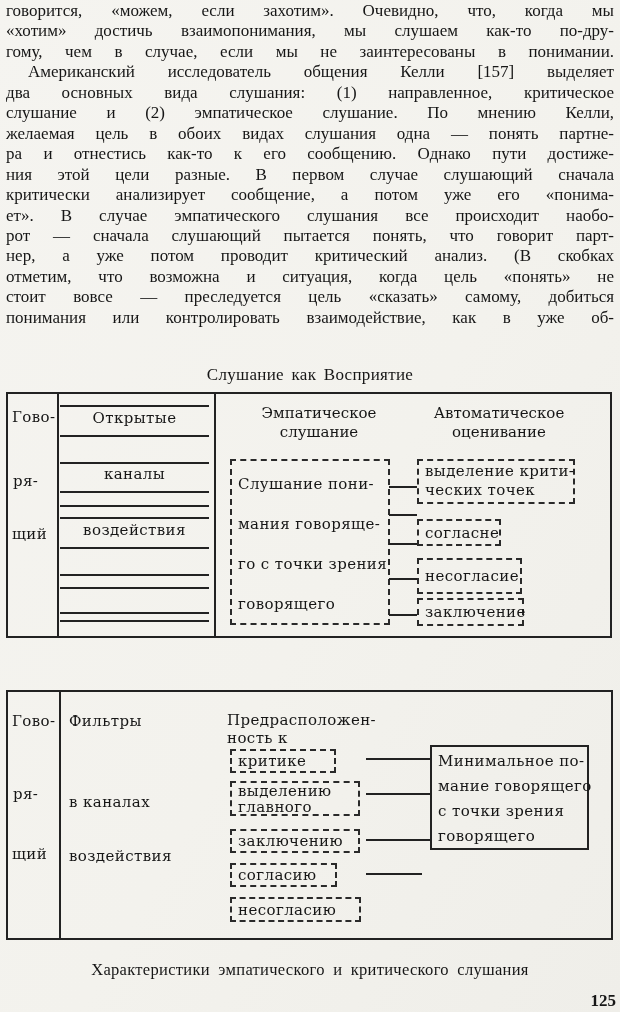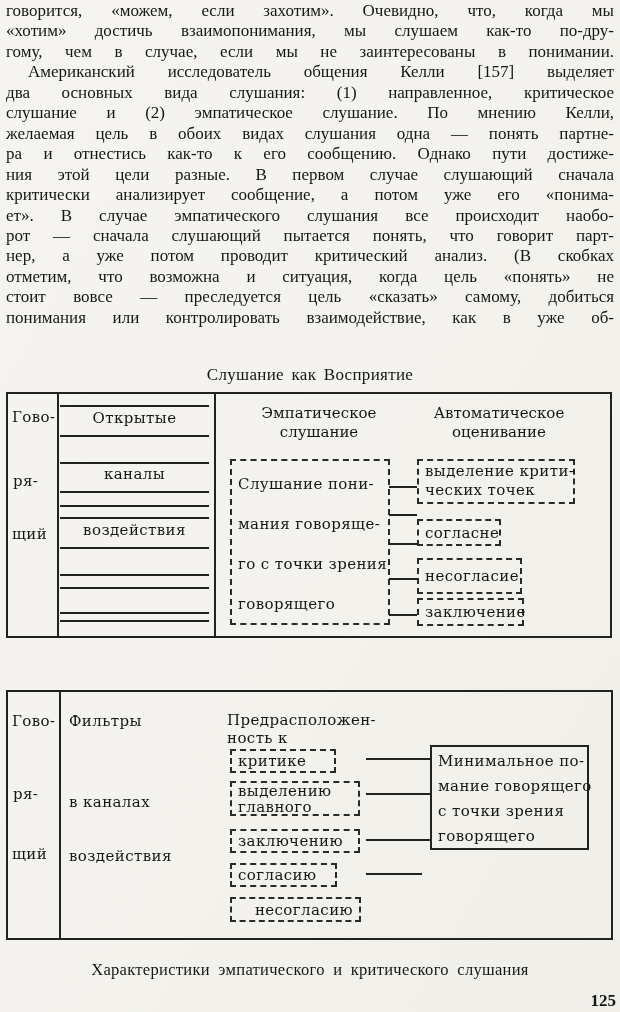--- a/index.html
+++ b/index.html
@@ -147,21 +147,21 @@
         <div>выделению</div>
         <div>главного</div>
       </div>
     </div>
     <div class="ab dash" style="left:222px;top:137px;width:130px;height:24px;line-height:19px;">
       <div class="boxtxt">заключению</div>
     </div>
     <div class="ab dash" style="left:222px;top:171px;width:107px;height:24px;line-height:19px;">
       <div class="boxtxt">согласию</div>
     </div>
-    <div class="ab dash" style="left:222px;top:205px;width:131px;height:25px;line-height:20px;text-align:right;">
+    <div class="ab dash" style="left:222px;top:205px;width:131px;height:25px;line-height:20px;">
       <div class="boxtxt">несогласию</div>
     </div>
 
     <div class="ab hl" style="left:358px;top:66px;width:64px;"></div>
     <div class="ab hl" style="left:358px;top:101px;width:64px;"></div>
     <div class="ab hl" style="left:358px;top:147px;width:64px;"></div>
     <div class="ab hl" style="left:358px;top:181px;width:56px;"></div>
 
     <div class="ab solid" style="left:422px;top:53px;width:159px;height:105px;line-height:25px;">
       <div class="boxtxt" style="padding-top:2px;">

